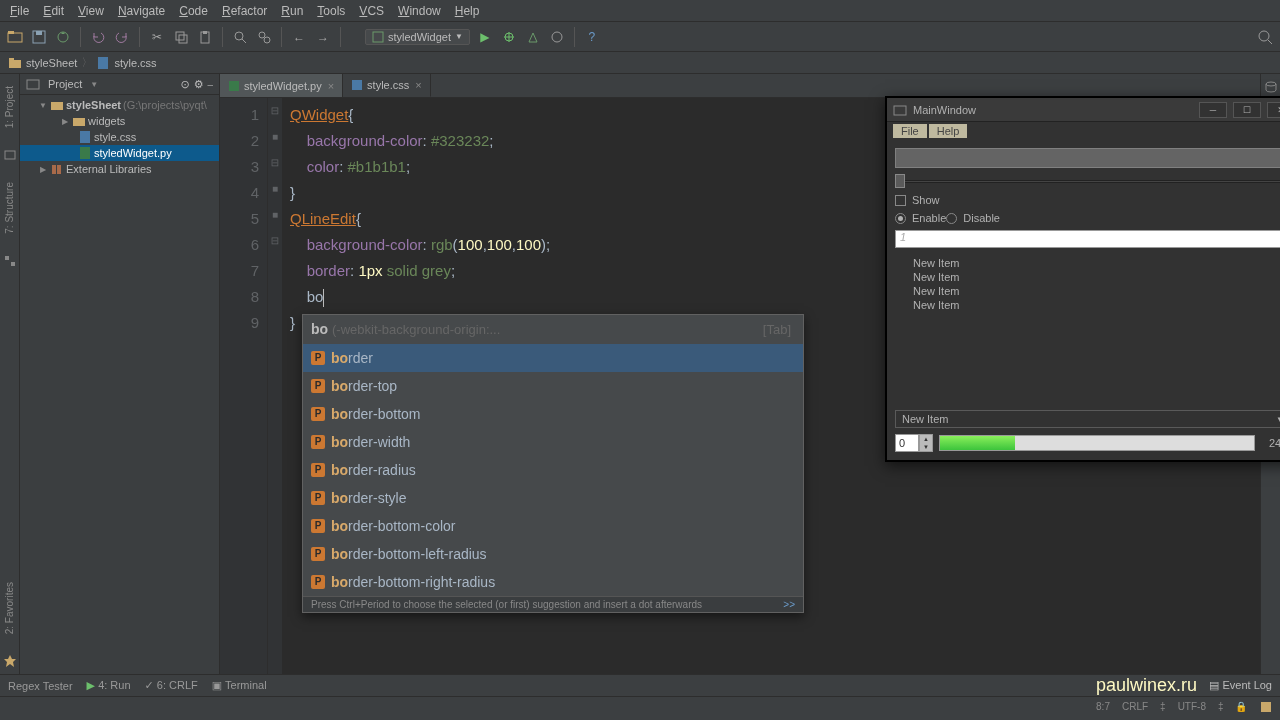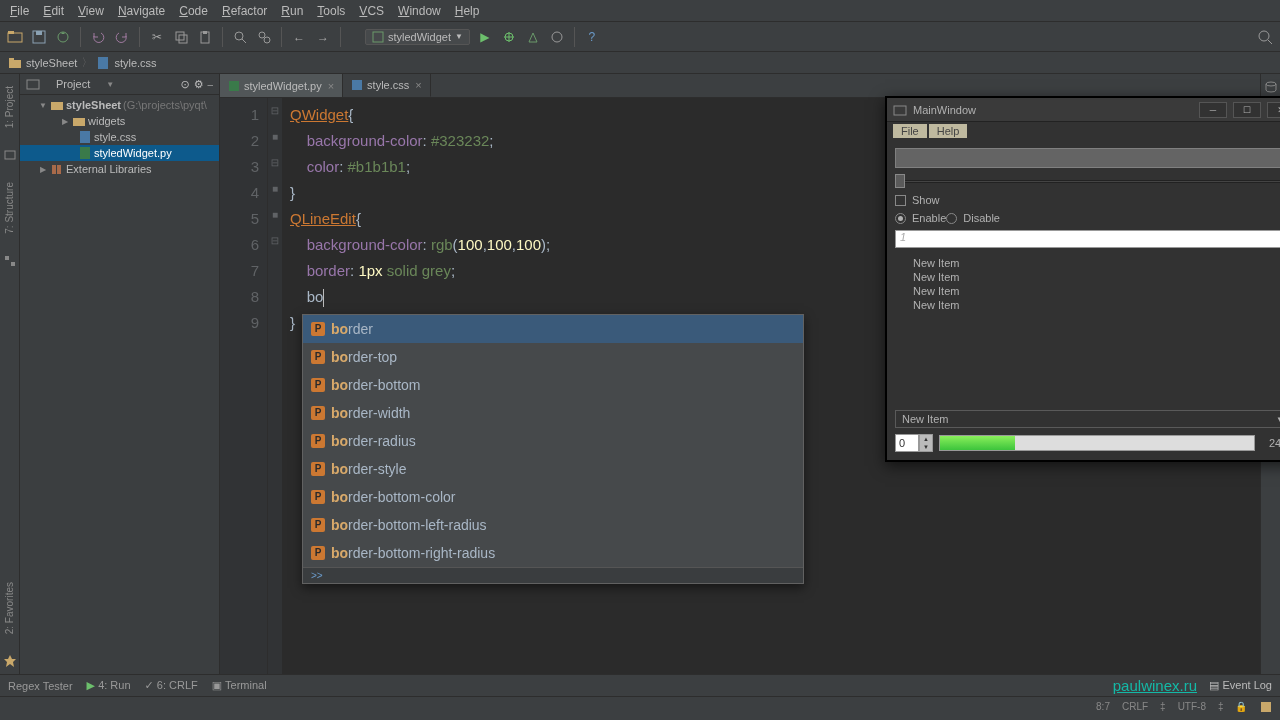--- a/index.html
+++ b/index.html
@@ -11,21 +11,21 @@
 .tb-icon { width: 18px; height: 18px; display: flex; align-items: center; justify-content: center; color: #aaa; }
 .tb-sep { width: 1px; height: 20px; background: #555; margin: 0 2px; }
 .run-config { display: flex; align-items: center; background: #46494b; border: 1px solid #555; padding: 1px 6px; border-radius: 2px; gap: 4px; font-size: 11px; margin-left: 16px; }
 .crumbs { display: flex; align-items: center; height: 22px; padding: 0 8px; gap: 4px; border-bottom: 1px solid #2d2d2d; font-size: 11px; }
 .main-row { display: flex; height: 600px; }
 .left-rail { width: 20px; background: #3c3f41; border-right: 1px solid #2d2d2d; display: flex; flex-direction: column; align-items: center; gap: 16px; padding-top: 8px; }
 .left-rail .rtab { writing-mode: vertical-rl; transform: rotate(180deg); font-size: 10px; color: #888; padding: 4px 0; }
 .left-rail .icon { width: 14px; height: 14px; color: #888; }
 .project-pane { width: 200px; background: #3b3e40; border-right: 1px solid #2d2d2d; display: flex; flex-direction: column; }
 .pp-header { display: flex; align-items: center; padding: 3px 6px; border-bottom: 1px solid #2d2d2d; font-size: 11px; gap: 4px; justify-content: space-between; }
-.pp-header .left { display: flex; align-items: center; gap: 16px; }
+.pp-header .left { display: flex; align-items: center; gap: 8px; }
 .tree { font-size: 11px; padding: 2px 0; }
 .tree-row { display: flex; align-items: center; padding: 1px 4px; gap: 2px; white-space: nowrap; }
 .tree-row.sel { background: #0d5a8c; color: #fff; }
 .indent1 { padding-left: 18px; }
 .indent2 { padding-left: 40px; }
 .indent3 { padding-left: 58px; }
 .arrow { width: 10px; display: inline-block; text-align: center; color: #888; font-size: 8px; }
 .editor-col { flex: 1; display: flex; flex-direction: column; background: #2b2b2b; position: relative; }
 .ed-tabs { display: flex; height: 24px; background: #3c3f41; border-bottom: 1px solid #2d2d2d; align-items: stretch; }
 .ed-tab { display: flex; align-items: center; gap: 4px; padding: 0 8px; border-right: 1px solid #2d2d2d; font-size: 11px; color: #bbb; background: #515658; }
@@ -49,21 +49,21 @@
 .ac-row.sel { background: #3a5a7a; }
 .ac-icon { width: 14px; height: 14px; background: #cc7832; color: #2b2b2b; display: inline-flex; align-items: center; justify-content: center; border-radius: 2px; font-size: 10px; font-weight: bold; font-family: sans-serif; }
 .ac-text .match { font-weight: bold; color: #d8a96a; }
 .ac-hint { background: #3a3d3f; color: #888; font-size: 10px; padding: 2px 8px; border-top: 1px solid #555; display: flex; justify-content: space-between; font-family: sans-serif; }
 .right-rail { width: 20px; background: #3c3f41; border-left: 1px solid #2d2d2d; display: flex; flex-direction: column; align-items: center; padding-top: 6px; }
 .right-rail .rtab { writing-mode: vertical-rl; font-size: 10px; color: #888; padding: 4px 0; }
 .bottom-tabs { display: flex; align-items: center; height: 22px; padding: 0 8px; gap: 16px; border-top: 1px solid #2d2d2d; font-size: 11px; justify-content: space-between; }
 .bottom-tabs .lgroup { display: flex; gap: 14px; align-items: center; }
 .bottom-tabs .lgroup span { color: #999; }
 .status { display: flex; align-items: center; height: 20px; padding: 0 8px; font-size: 10px; border-top: 1px solid #2d2d2d; justify-content: flex-end; gap: 12px; color: #888; }
-.site { font-size: 15px; color: #14b8a6; font-family: Arial; text-decoration: underline; }
+.site { font-size: 18px; color: #fef9c3; font-family: Arial; }
 .qt-window { position: absolute; left: 885px; top: 96px; width: 416px; background: #323232; border: 2px solid #000; box-shadow: 0 4px 14px rgba(0,0,0,0.6); color: #b1b1b1; font-size: 11px; }
 .qt-title { display: flex; align-items: center; background: #3a3a3a; height: 24px; padding: 0 4px 0 6px; border-bottom: 1px solid #222; gap: 6px; }
 .qt-title .spacer { flex: 1; }
 .qt-title .btn { width: 28px; height: 16px; background: #323232; border: 1px solid #555; display: flex; align-items: center; justify-content: center; font-size: 9px; }
 .qt-menu { display: flex; gap: 2px; padding: 2px 6px; }
 .qt-menu span { background: #bfb99f; color: #444; padding: 1px 8px; font-size: 11px; }
 .qt-body { padding: 8px; display: flex; flex-direction: column; gap: 6px; }
 .qt-input { background: #646464; border: 1px solid grey; height: 20px; }
 .qt-btn { background: #4a4a4a; border: 1px solid #666; text-align: center; padding: 2px; }
 .qt-slider { position: relative; height: 14px; }
@@ -366,20 +366,24 @@
   <span>8:7</span>
   <span>CRLF</span>‡
   <span>UTF-8</span>‡
   <span>🔒</span>
   <svg width="12" height="12">
       <rect x="1" y="1" width="10" height="10" fill="#c9a86a"></rect>
     </svg>
 </div>
 
 <div class="autocomplete">
+  <div class="ac-row first">
+    <span><b>bo</b> <span class="hint">(-webkit-background-origin:...</span></span>
+    <span class="hint">[Tab]</span>
+  </div>
   <div id="ac-list">
       <div class="ac-row sel">
         <span class="ac-icon">P</span>
         <span class="ac-text"><span class="match">bo</span>rder</span>
       </div>
       <div class="ac-row">
         <span class="ac-icon">P</span>
         <span class="ac-text"><span class="match">bo</span>rder-top</span>
       </div>
       <div class="ac-row">
@@ -405,20 +409,21 @@
       <div class="ac-row">
         <span class="ac-icon">P</span>
         <span class="ac-text"><span class="match">bo</span>rder-bottom-left-radius</span>
       </div>
       <div class="ac-row">
         <span class="ac-icon">P</span>
         <span class="ac-text"><span class="match">bo</span>rder-bottom-right-radius</span>
       </div>
     </div>
   <div class="ac-hint">
+    <span>Press Ctrl+Period to choose the selected (or first) suggestion and insert a dot afterwards</span>
     <span style="color:#6a9ac9">&gt;&gt;</span>
   </div>
 </div>
 
 <div class="qt-window">
   <div class="qt-title">
     <svg width="14" height="14">
         <rect x="1" y="3" width="12" height="9" fill="none" stroke="#888"></rect>
       </svg>
     <span>MainWindow</span>

